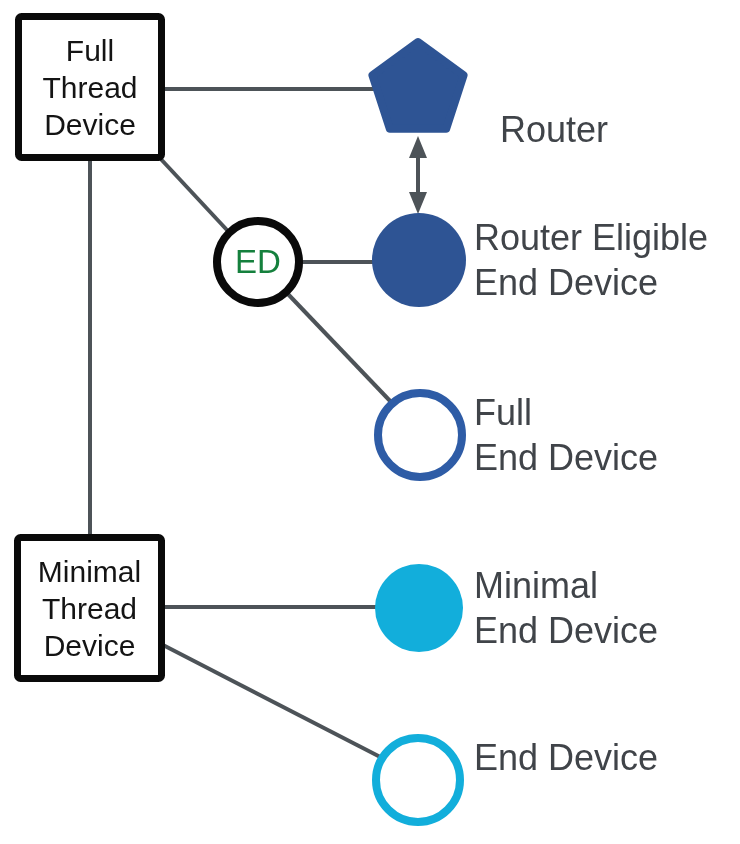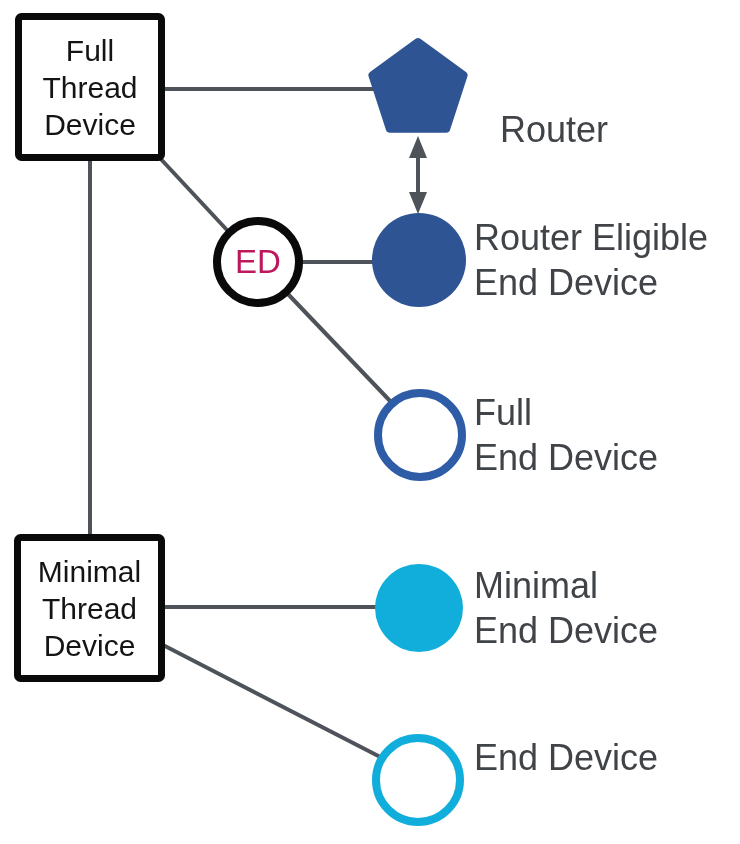--- a/index.html
+++ b/index.html
@@ -39,21 +39,21 @@
     white-space: nowrap;
   }
   .ed-label {
     position: absolute;
     left: 213px;
     top: 242px;
     width: 90px;
     text-align: center;
     font-size: 33px;
     line-height: 40px;
-    color: #be185d;
+    color: #15803d;
   }
 </style>
 </head>
 <body>
 
 <div class="canvas">
 
   <svg width="740" height="844" viewBox="0 0 740 844">
 
     <line x1="163" y1="89" x2="395" y2="89" stroke-width="4" stroke="#4D5358"></line>

